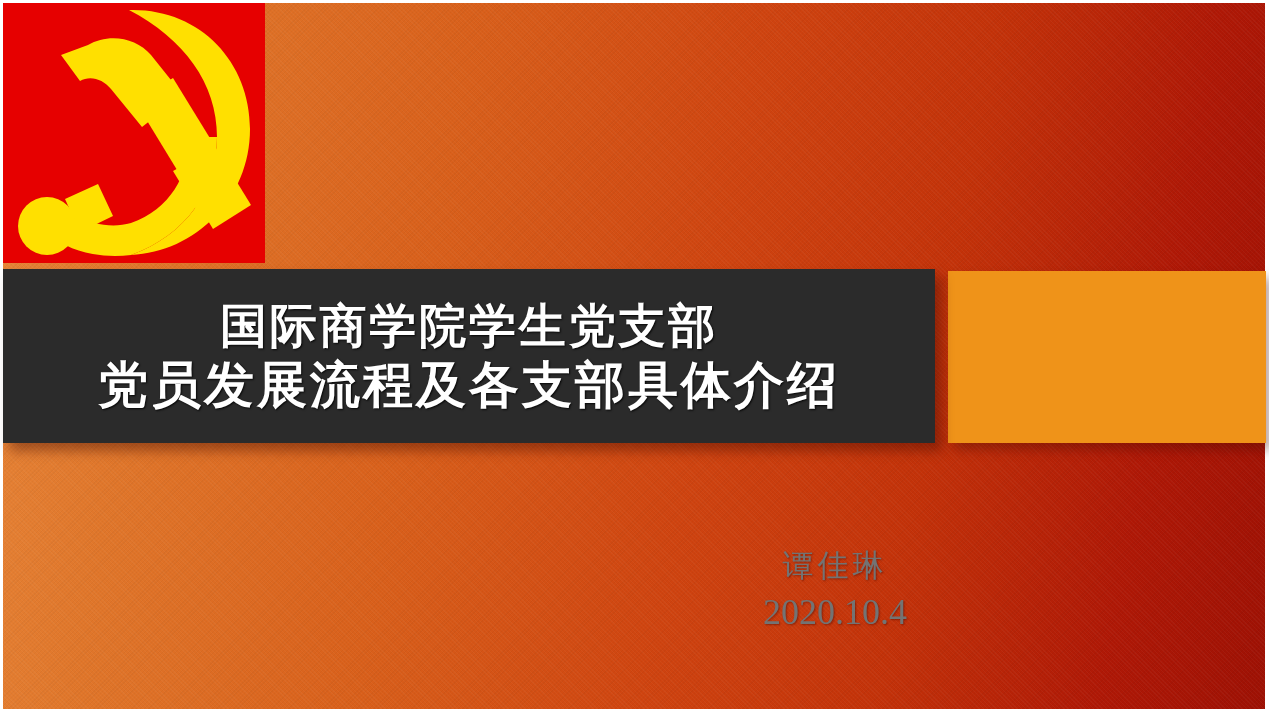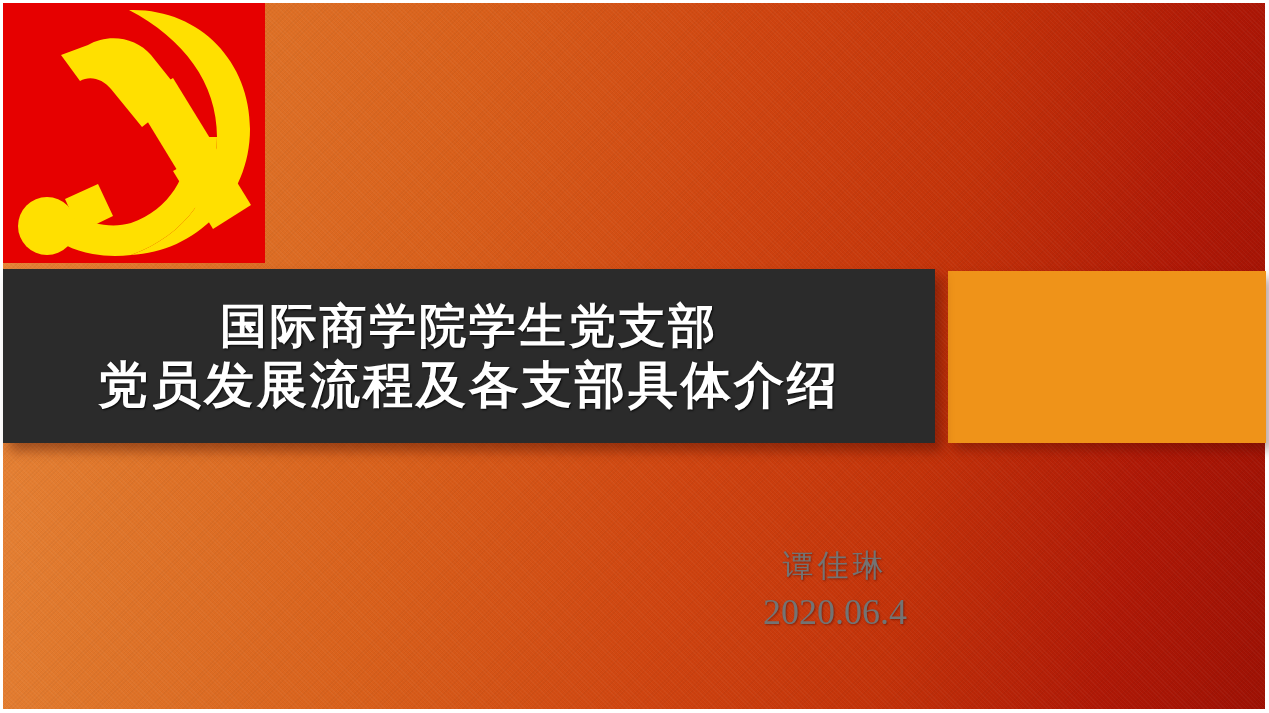--- a/index.html
+++ b/index.html
@@ -193,16 +193,16 @@
 
   <div class="accent-rect"></div>
 
   <div class="title-band">
     <div class="title-line title-line-1">国际商学院学生党支部</div>
     <div class="title-line title-line-2">党员发展流程及各支部具体介绍</div>
   </div>
 
   <div class="presenter">
     <div class="presenter-name">谭佳琳</div>
-    <div class="presenter-date">2020.06.4</div>
+    <div class="presenter-date">2020.10.4</div>
   </div>
 
 </div>
 
 </body></html>

